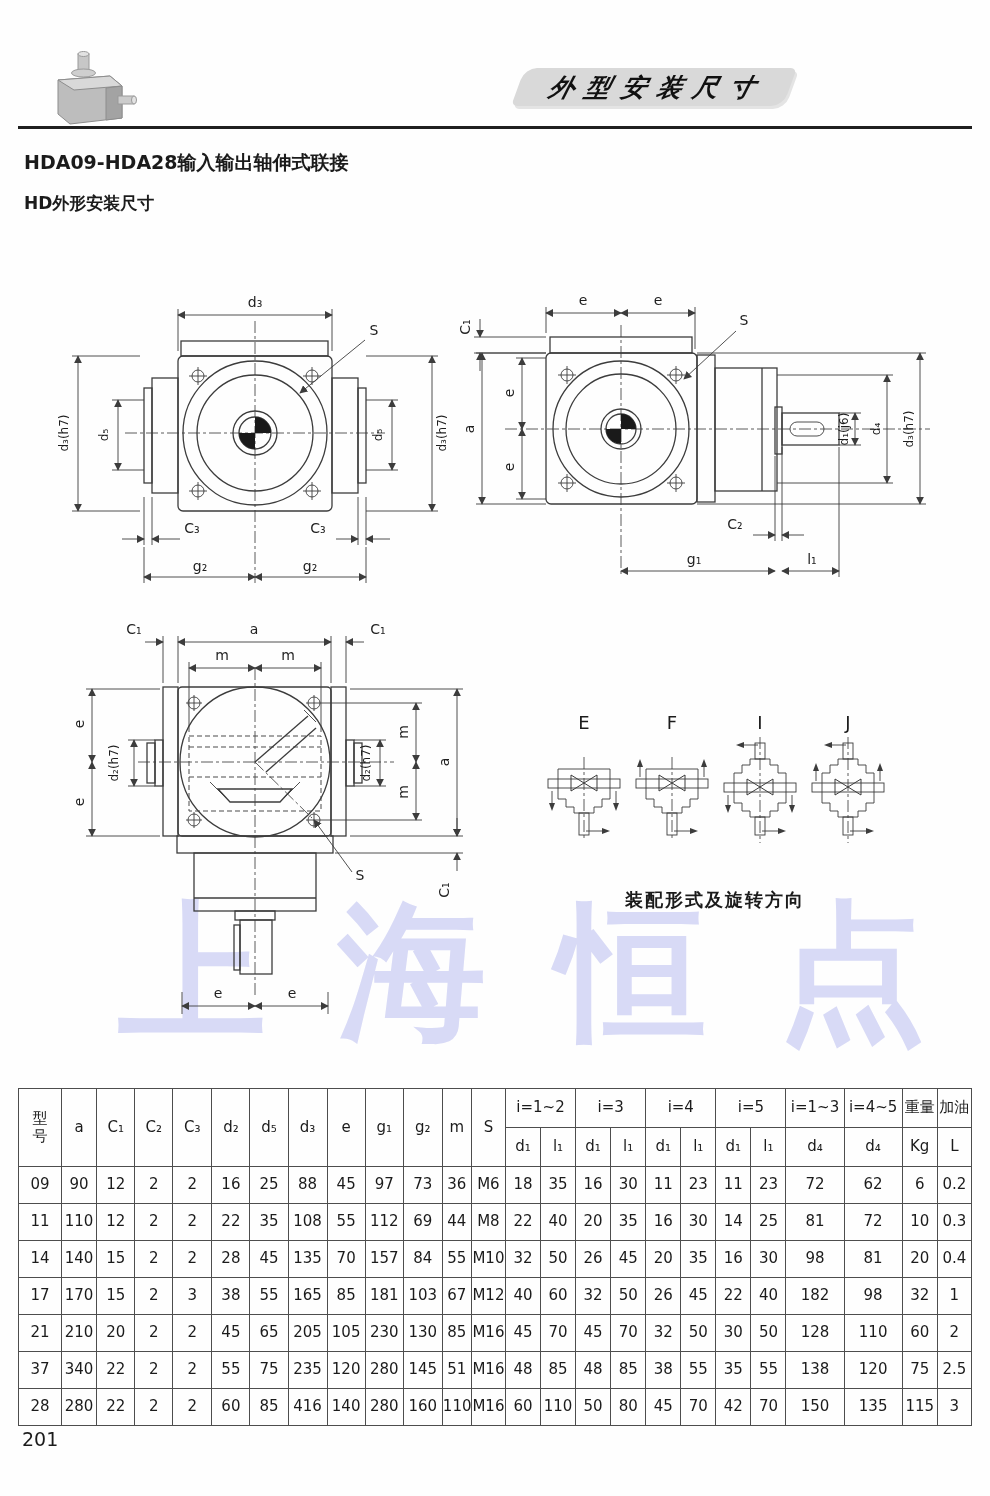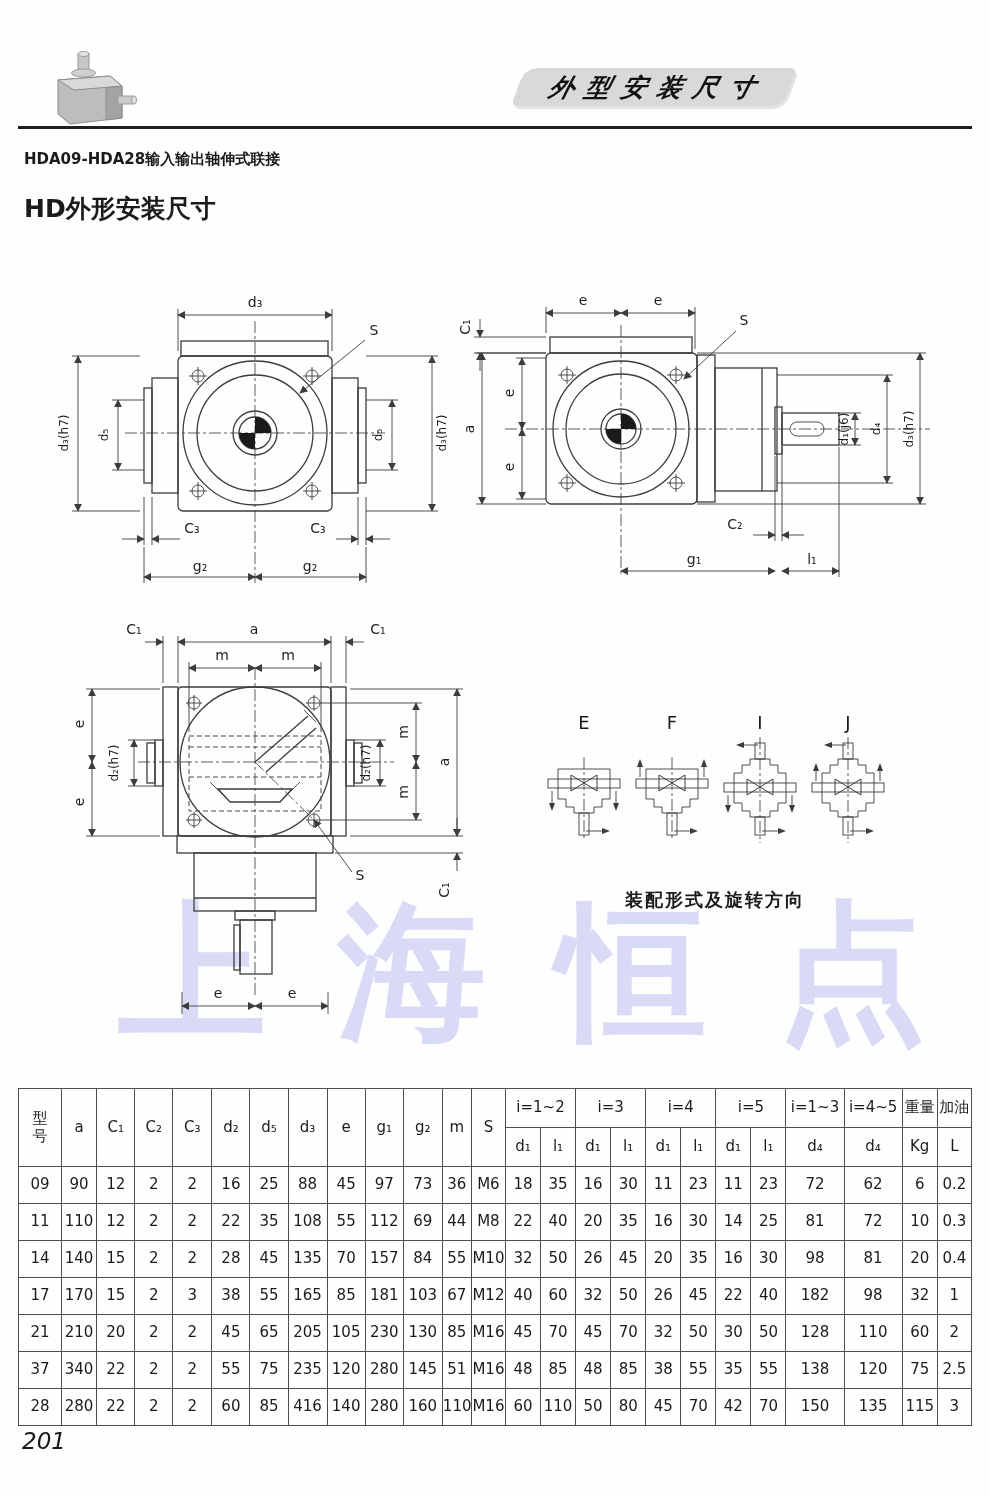--- a/index.html
+++ b/index.html
@@ -7,22 +7,22 @@
   .page{position:relative;width:990px;height:1496px;background:#fefefe;overflow:hidden;}
 
   
   .photo{position:absolute;left:30px;top:46px;width:112px;height:86px;}
   .banner{position:absolute;left:518px;top:68px;width:272px;height:38px;background:#d9d9d9;
           transform:skewX(-20deg);border-radius:12px 6px 12px 6px;box-shadow:3px 3px 0 rgba(0,0,0,0.10);
           display:flex;align-items:center;justify-content:center;}
   .banner span{transform:skewX(6deg);font-style:italic;font-weight:bold;font-size:25px;
                letter-spacing:11px;color:#111;white-space:nowrap;padding-left:8px;}
   .rule{position:absolute;left:18px;top:126px;width:954px;height:3px;background:#1f1f1f;}
-  .title1{position:absolute;left:24px;top:150px;font-size:15px;font-weight:bold;}
-  .title2{position:absolute;left:24px;top:192px;font-size:25px;font-weight:bold;}
+  .title1{position:absolute;left:24px;top:150px;font-size:19px;font-weight:bold;}
+  .title2{position:absolute;left:24px;top:192px;font-size:17px;font-weight:bold;}
 
   
   .wm{position:absolute;left:118px;top:874px;z-index:0;font-family:"DejaVu Serif","Liberation Serif",serif;
       font-size:148px;letter-spacing:72px;white-space:nowrap;font-weight:bold;}
 
   
   .dw{position:absolute;z-index:1;}
   #svg-front{left:40px;top:283px;}
   #svg-side{left:450px;top:283px;}
   #svg-top{left:60px;top:606px;}
@@ -42,21 +42,21 @@
                  font-size:18px;font-weight:bold;letter-spacing:2px;z-index:1;}
 
   
   .dims-table-wrap{position:absolute;left:18px;top:1088px;z-index:1;}
   table{border-collapse:collapse;table-layout:fixed;width:954px;}
   th,td{border:1px solid #4d4d4d;text-align:center;vertical-align:middle;font-size:15px;
         font-weight:400;padding:0;color:#1b1b1b;white-space:pre-line;line-height:1.15;}
   thead th{height:38px;}
   tbody td{height:36px;}
 
-  .page-number{position:absolute;left:22px;top:1428px;font-size:23px;z-index:1;font-style:italic;}
+  .page-number{position:absolute;left:22px;top:1428px;font-size:19px;z-index:1;}
 </style>
 </head>
 <body>
 
 <div class="page">
 
   <svg class="photo" viewBox="0 0 112 86">
     <rect x="48" y="8" width="11" height="18" fill="#c7c7c7" stroke="#9a9a9a"></rect>
     <ellipse cx="53.5" cy="8" rx="5.5" ry="2.5" fill="#e2e2e2" stroke="#9a9a9a"></ellipse>
     <ellipse cx="53.5" cy="27" rx="12" ry="4" fill="#cfcfcf" stroke="#9a9a9a"></ellipse>

